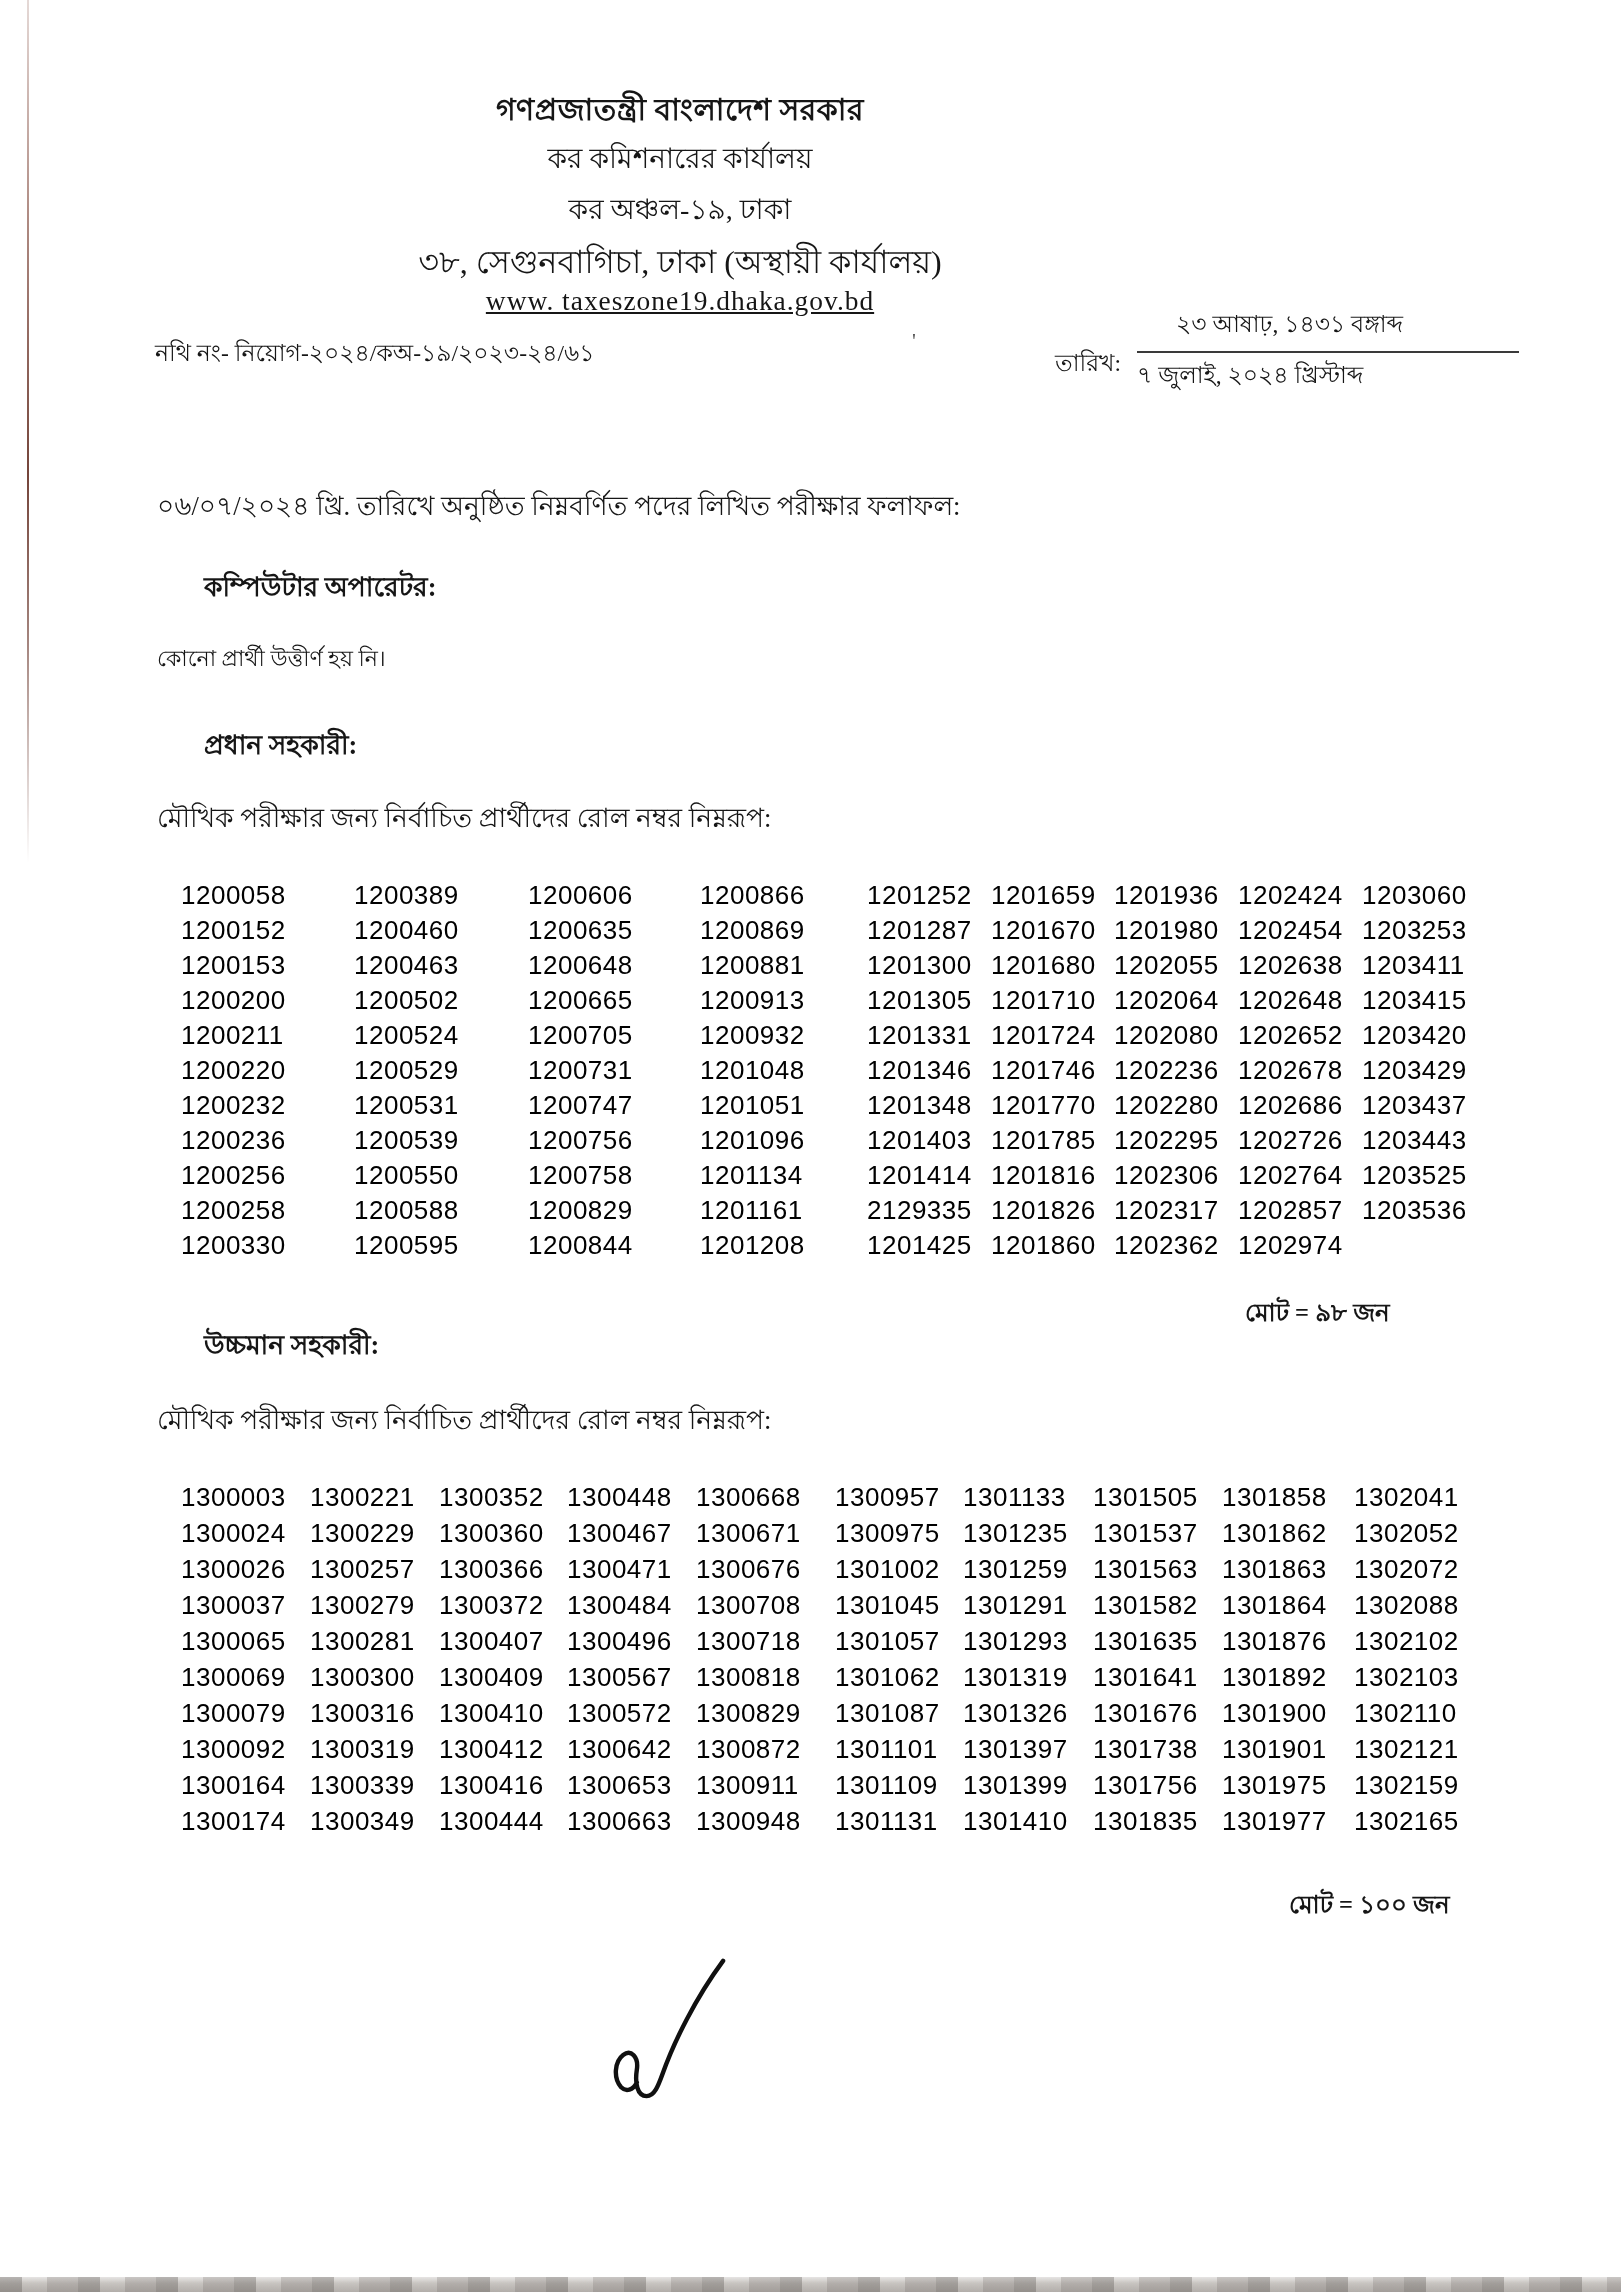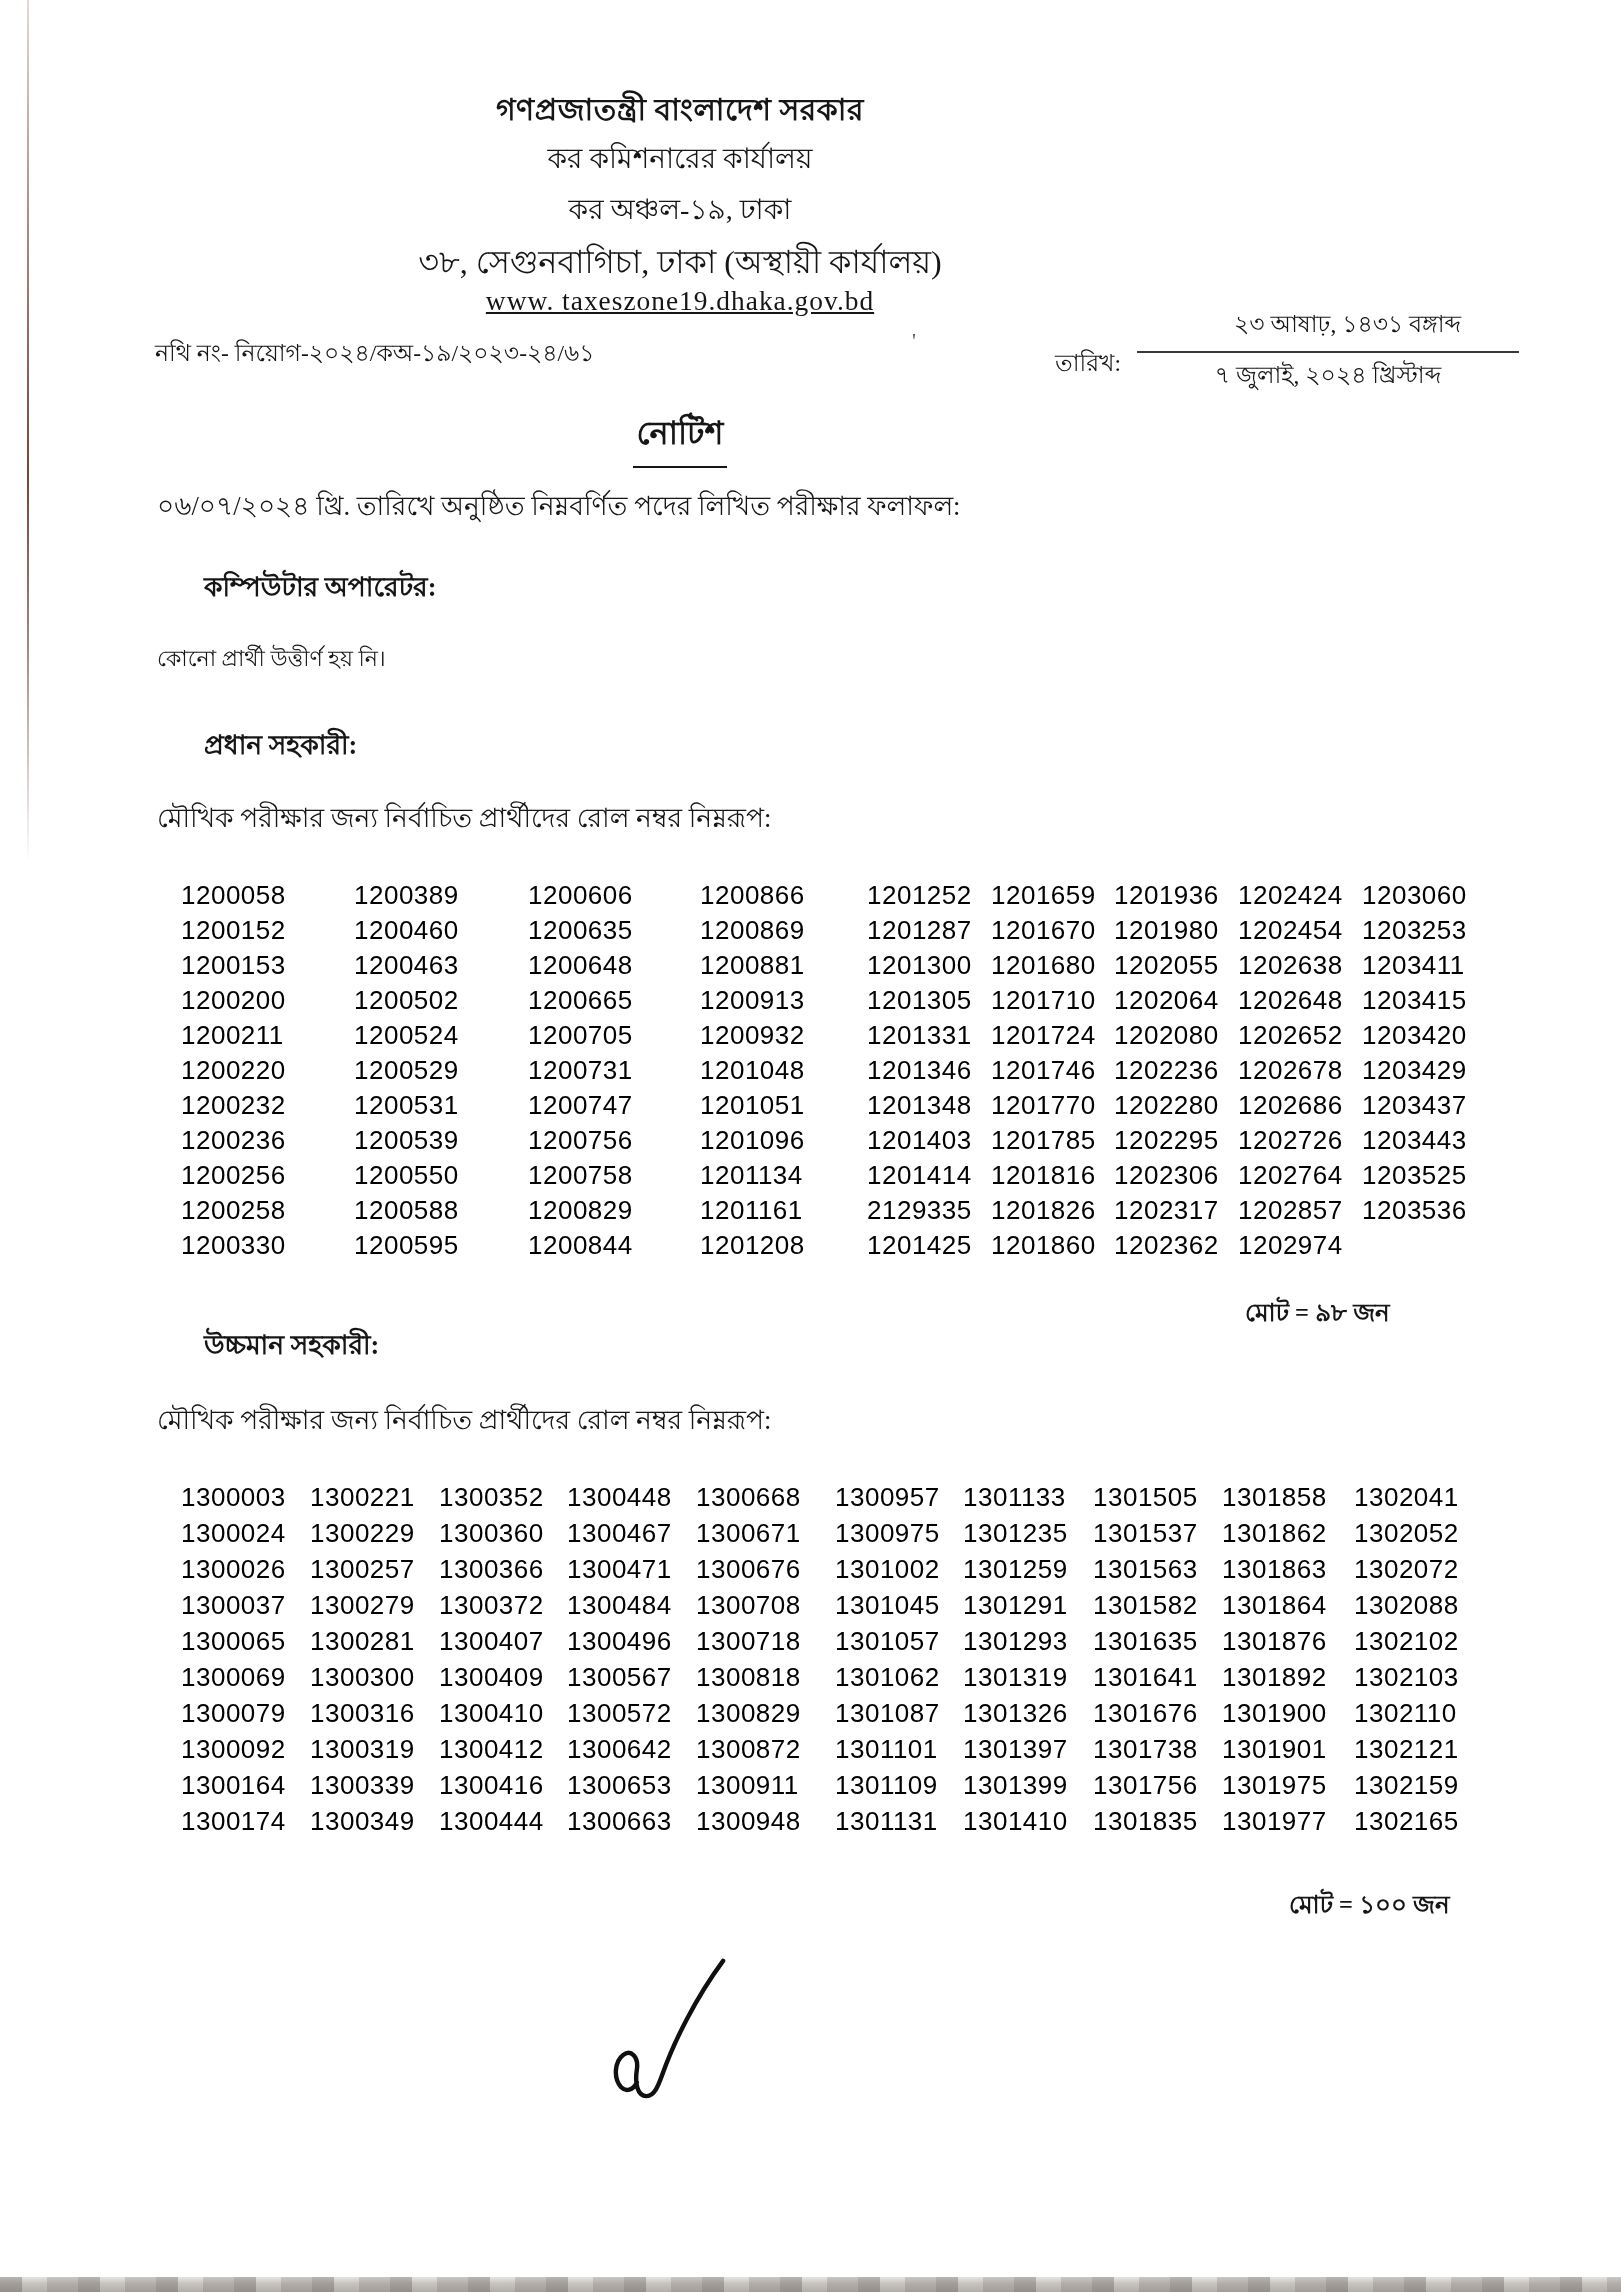--- a/index.html
+++ b/index.html
@@ -15,21 +15,21 @@
   .abs{position:absolute;}
   .center{left:0;width:1360px;text-align:center;}
   .hdr1{top:86px;font-size:30px;font-weight:700;letter-spacing:0.5px;}
   .hdr2{top:137px;font-size:28px;}
   .hdr3{top:188px;font-size:28px;}
   .hdr4{top:237px;font-size:32px;}
   .website{top:286px;font-size:27.4px;text-decoration:underline;letter-spacing:1px;}
   .memo{left:155px;top:335px;font-size:23.5px;}
   .tick{left:912px;top:329px;font-size:21.6px;color:#555;}
   .date-label{left:1055px;top:345px;font-size:23.5px;}
-  .date-stack{left:1137px;top:306px;width:382px;text-align:center;font-size:23.5px;}
+  .date-stack{left:1137px;top:306px;width:382px;text-align:left;font-size:23.5px;}
   .date-top{display:block;padding-left:39px;white-space:nowrap;}
   .date-rule{display:block;border:none;border-top:2px solid #3a3a3a;margin:5.9px 0 3.9px 0;width:100%;}
   .date-bottom{display:block;white-space:nowrap;}
   .notice-title{top:408px;font-size:32px;font-weight:700;}
   .notice-title span{display:inline-block;border-bottom:2.9px solid #161616;padding:0 3.9px 3.9px 3.9px;}
   .intro{left:157px;top:486px;font-size:26.5px;}
   .sec-h{left:157px;font-size:26.5px;font-weight:800;margin-left:47px;}
   .sec-h1{top:567px;}
   .note1{left:157px;top:641px;font-size:22px;}
   .sec-h2{top:725px;}
@@ -95,23 +95,20 @@
 
   <div class="abs memo">নথি নং- নিয়োগ-২০২৪/কঅ-১৯/২০২৩-২৪/৬১</div>
   <div class="abs tick">'</div>
   <div class="abs date-label">তারিখ:</div>
   <div class="abs date-stack">
     <span class="date-top">২৩ আষাঢ়, ১৪৩১ বঙ্গাব্দ</span>
     <span class="date-rule"></span>
     <span class="date-bottom">৭ জুলাই, ২০২৪ খ্রিস্টাব্দ</span>
   </div>
 
-  <div class="abs center notice-title">
-    <span>নোটিশ</span>
-  </div>
 
   <div class="abs intro">০৬/০৭/২০২৪ খ্রি. তারিখে অনুষ্ঠিত নিম্নবর্ণিত পদের লিখিত পরীক্ষার ফলাফল:</div>
 
   <div class="abs sec-h sec-h1">কম্পিউটার অপারেটর:</div>
   <div class="abs note1">কোনো প্রার্থী উত্তীর্ণ হয় নি।</div>
 
   <div class="abs sec-h sec-h2">প্রধান সহকারী:</div>
   <div class="abs sub1">মৌখিক পরীক্ষার জন্য নির্বাচিত প্রার্থীদের রোল নম্বর নিম্নরূপ:</div>
   <div class="abs rolltable t1">
       <div>1200058</div>

